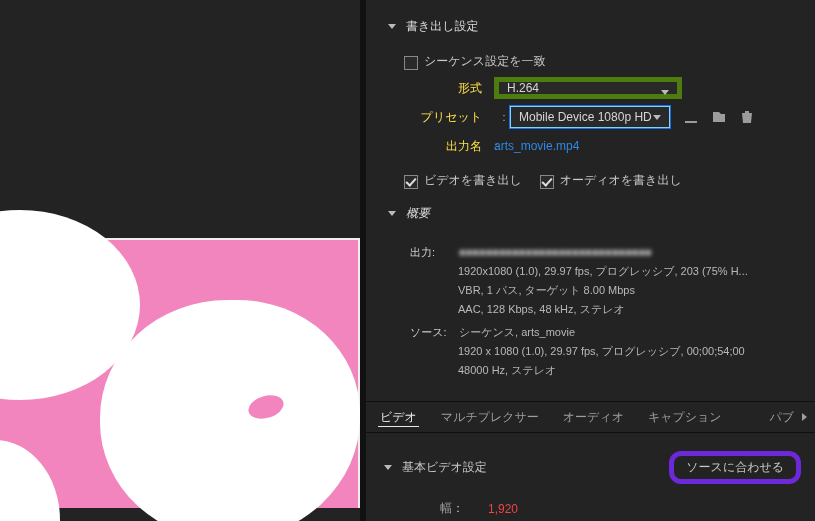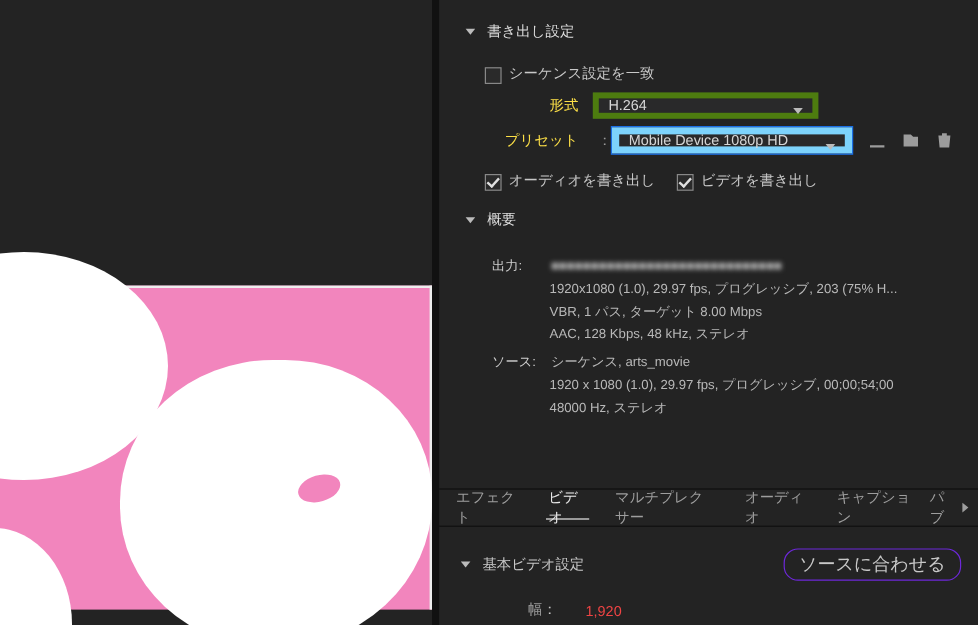--- a/index.html
+++ b/index.html
@@ -12,21 +12,21 @@
   .right-pane { flex:1; background:#232323; display:flex; flex-direction:column; }
   .right-scroll { flex:1; overflow:hidden; padding:0 14px 0 14px; }
   .section-head { display:flex; align-items:center; gap:6px; padding:18px 4px 12px 8px; font-size:12px; color:#ddd; }
   .chev { width:0; height:0; border-left:4px solid transparent; border-right:4px solid transparent; border-top:5px solid #bbb; display:inline-block; margin-right:4px; }
   .form-row { display:flex; align-items:center; margin:6px 0 6px 30px; height:24px; }
   .form-label { width:80px; text-align:right; padding-right:8px; color:#fde047; font-size:12px; }
   .form-sep { width:4px; color:#9a9a9a; }
   .select { height:22px; background:#29292a; border:5px solid #4d7c0f; display:flex; align-items:center; padding:0 8px; font-size:12px; color:#d6d6d6; position:relative; cursor:pointer; }
   .select .caret { position:absolute; right:8px; top:8px; width:0; height:0; border-left:4px solid transparent; border-right:4px solid transparent; border-top:5px solid #bbb; }
   .select.format { width:188px; }
-  .select.preset { width:200px; border:6px solid #7dd3fc; outline:1px solid #1a6fe6; }
+  .select.preset { width:160px; border:1px solid #7dd3fc; outline:1px solid #1a6fe6; }
   .preset-row-outer { display:flex; align-items:center; gap:8px; margin:6px 0 6px 30px; }
   .preset-icons { display:flex; gap:10px; margin-left:4px; }
   .icon-btn { width:18px; height:18px; color:#9c9c9c; cursor:pointer; display:flex; align-items:center; justify-content:center; }
   .icon-btn svg { width:16px; height:16px; fill:#9c9c9c; }
   .text-input { height:22px; width:230px; background:#1b1b1b; border:1px solid #3a3a3a; padding:0 6px; color:#ccc; font-size:12px; }
   .link { color:#2e88e5; font-size:12px; cursor:pointer; }
   .check-row { display:flex; align-items:center; gap:18px; margin:14px 0 4px 24px; }
   .chk { display:flex; align-items:flex-end; gap:6px; cursor:pointer; }
   .chk-box { width:14px; height:14px; border:1px solid #888; background:#2a2a2a; display:flex; align-items:center; justify-content:center; }
   .chk-box.checked::after { content:""; width:4px; height:8px; border:solid #e0e0e0; border-width:0 2px 2px 0; transform:rotate(42deg); margin-top:-2px; }
@@ -36,21 +36,21 @@
   .summary-row { margin-bottom:2px; }
   .summary-indent { margin-left:48px; }
   .tabs { display:flex; align-items:center; border-top:1px solid #0f0f0f; border-bottom:1px solid #0f0f0f; margin-top:14px; height:32px; padding:0 4px; gap:4px; }
   .tab { padding:0 10px; height:32px; display:flex; align-items:center; font-size:12px; color:#9e9e9e; cursor:pointer; position:relative; }
   .tab.active { color:#e8e8e8; }
   .tab.active::after { content:""; position:absolute; left:8px; right:8px; bottom:6px; height:1px; background:#e8e8e8; }
   .tab-more { margin-left:auto; display:flex; align-items:center; color:#9e9e9e; gap:8px; padding-right:4px; cursor:pointer; }
   .tab-more .tri { width:0;height:0;border-top:4px solid transparent;border-bottom:4px solid transparent;border-left:5px solid #9e9e9e; }
   .video-settings { padding:4px 10px; }
   .vs-head { display:flex; align-items:center; gap:6px; padding:14px 4px 10px 8px; }
-  .match-btn { margin-left:auto; border:1px solid #6d28d9; border-radius:12px; padding:3px 12px; font-size:15px; color:#c8c8c8; background:transparent; cursor:pointer; }
+  .match-btn { margin-left:auto; border:5px solid #6d28d9; border-radius:12px; padding:3px 12px; font-size:12px; color:#c8c8c8; background:transparent; cursor:pointer; }
   .bottom-row { display:flex; align-items:center; margin:6px 0 0 40px; }
   .bottom-row .label { width:36px; text-align:right; color:#9a9a9a; }
   .bottom-row .val { color:#ef4444; margin-left:24px; }
   .checkbox-row-top { display:flex; align-items:center; gap:8px; margin:6px 0 6px 24px; }
 </style>
 </head>
 <body>
 
 <div class="app">
   <div class="left-pane">
@@ -108,33 +108,38 @@
           </div>
           <div class="icon-btn">
             <svg viewBox="0 0 16 16">
                 <path d="M3 4h10l-1 10H4zM6 2h4v2H6zM2 4h12"></path>
               </svg>
           </div>
         </div>
       </div>
 
 
+      <div class="form-row">
+        <span class="form-label">出力名</span>
+        <span class="form-sep">：</span>
+        <span class="link">arts_movie.mp4</span>
+      </div>
 
       <div class="check-row">
         <div class="chk">
           <span class="chk-box checked"></span>
-          <span>オーディオを書き出し</span>
+          <span>ビデオを書き出し</span>
         </div>
         <div class="chk">
           <span class="chk-box checked"></span>
-          <span>ビデオを書き出し</span>
+          <span>オーディオを書き出し</span>
         </div>
       </div>
 
-      <div class="section-head" style="padding-top:12px;">
+      <div class="section-head" style="padding-top:12px;font-style:italic;">
         <span class="chev"></span>
         <span>概要</span>
       </div>
 
       <div class="summary">
         <div class="summary-row">
           <span class="lbl">出力:</span>
           <span class="blur">■■■■■■■■■■■■■■■■■■■■■■■■■■■■■</span>
         </div>
         <div class="summary-row summary-indent">1920x1080 (1.0), 29.97 fps, プログレッシブ, 203 (75% H...</div>
@@ -144,21 +149,20 @@
           <span class="lbl">ソース:</span>
           <span>シーケンス, arts_movie</span>
         </div>
         <div class="summary-row summary-indent">1920 x 1080 (1.0), 29.97 fps, プログレッシブ, 00;00;54;00</div>
         <div class="summary-row summary-indent">48000 Hz, ステレオ</div>
       </div>
 
     </div>
 
     <div class="tabs">
-      <div class="tab">エフェクト</div>
       <div class="tab active">ビデオ</div>
       <div class="tab">マルチプレクサー</div>
       <div class="tab">オーディオ</div>
       <div class="tab">キャプション</div>
       <div class="tab-more">
         <span>パブ</span>
         <span class="tri"></span>
       </div>
     </div>
 

